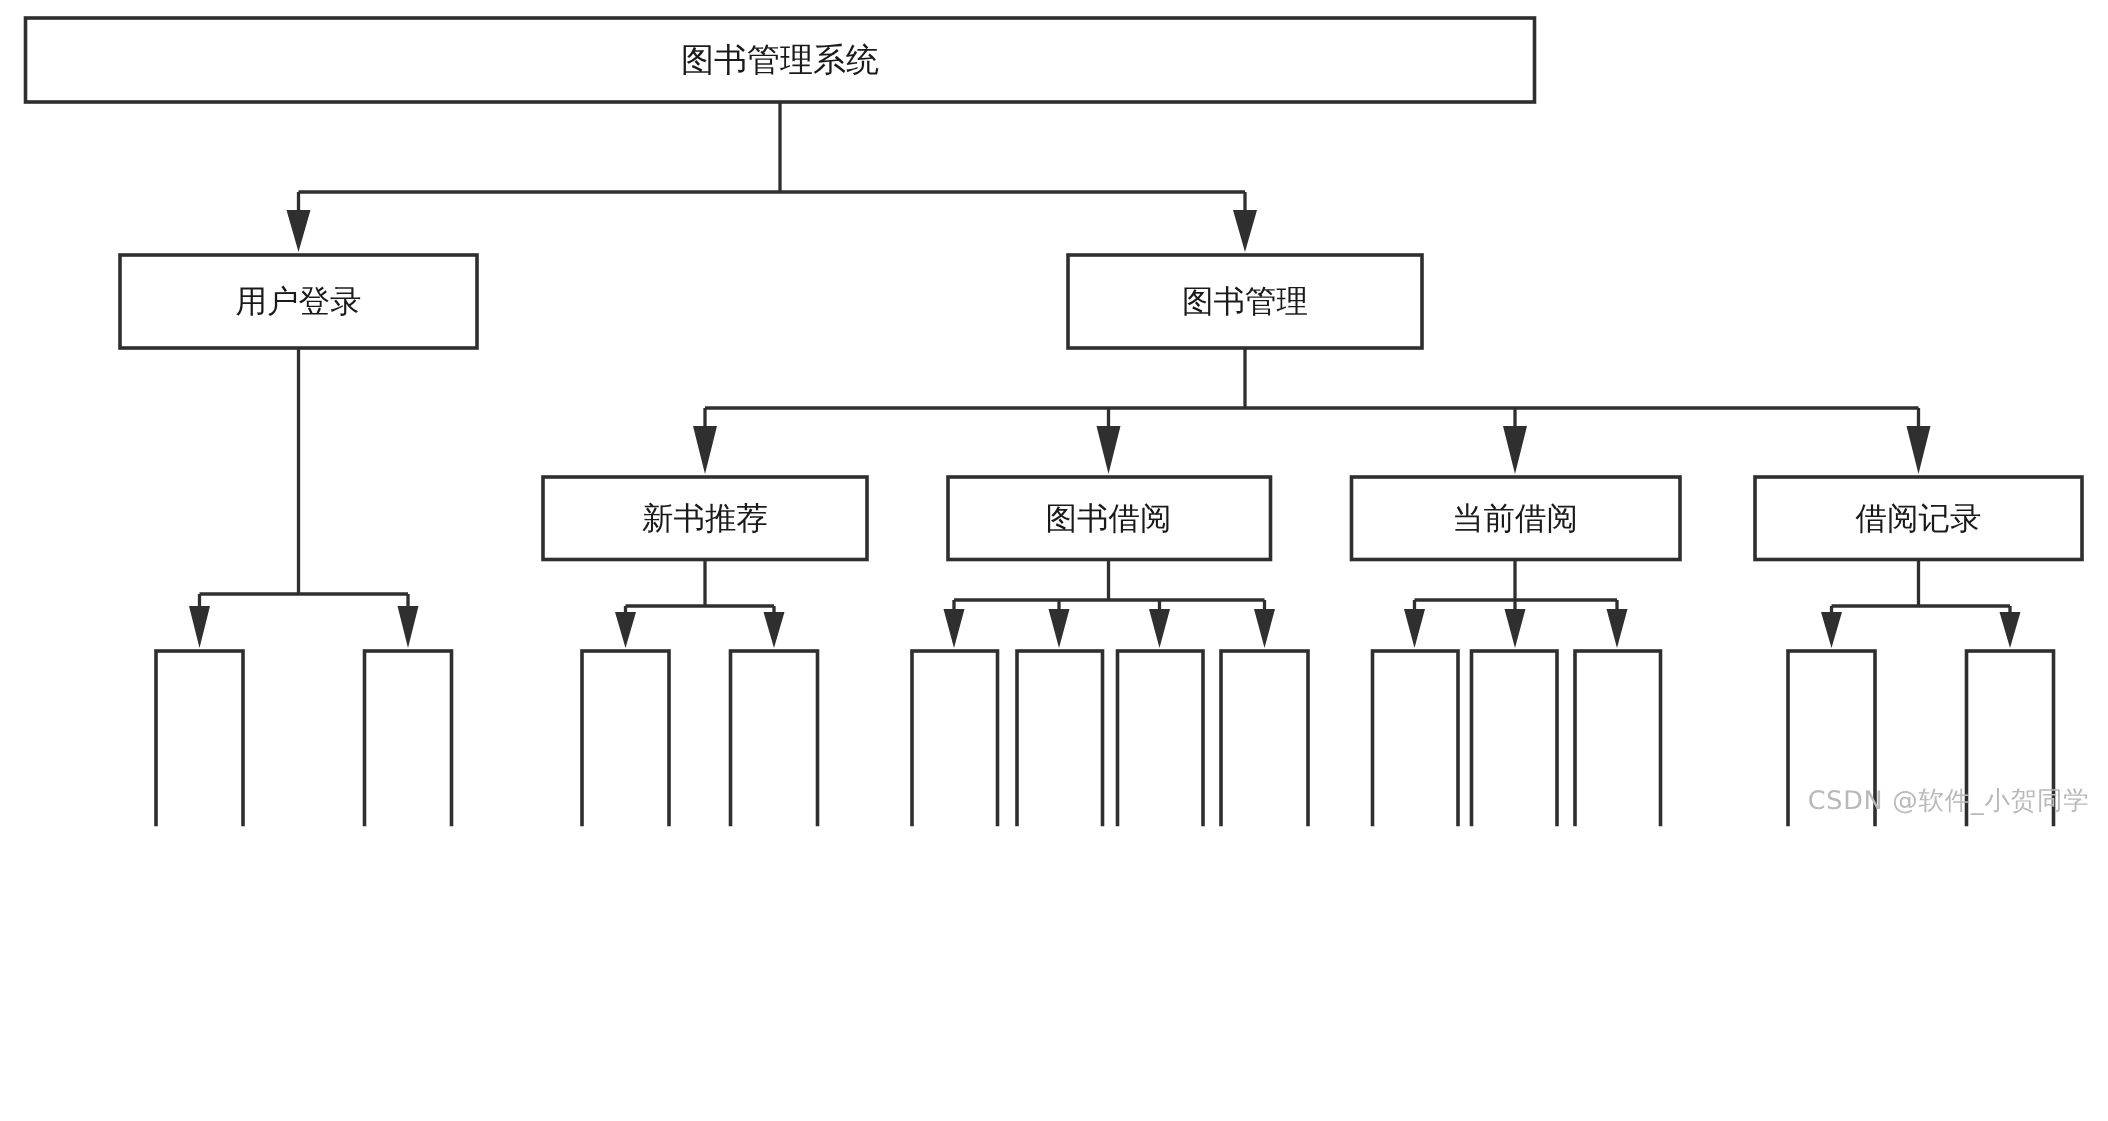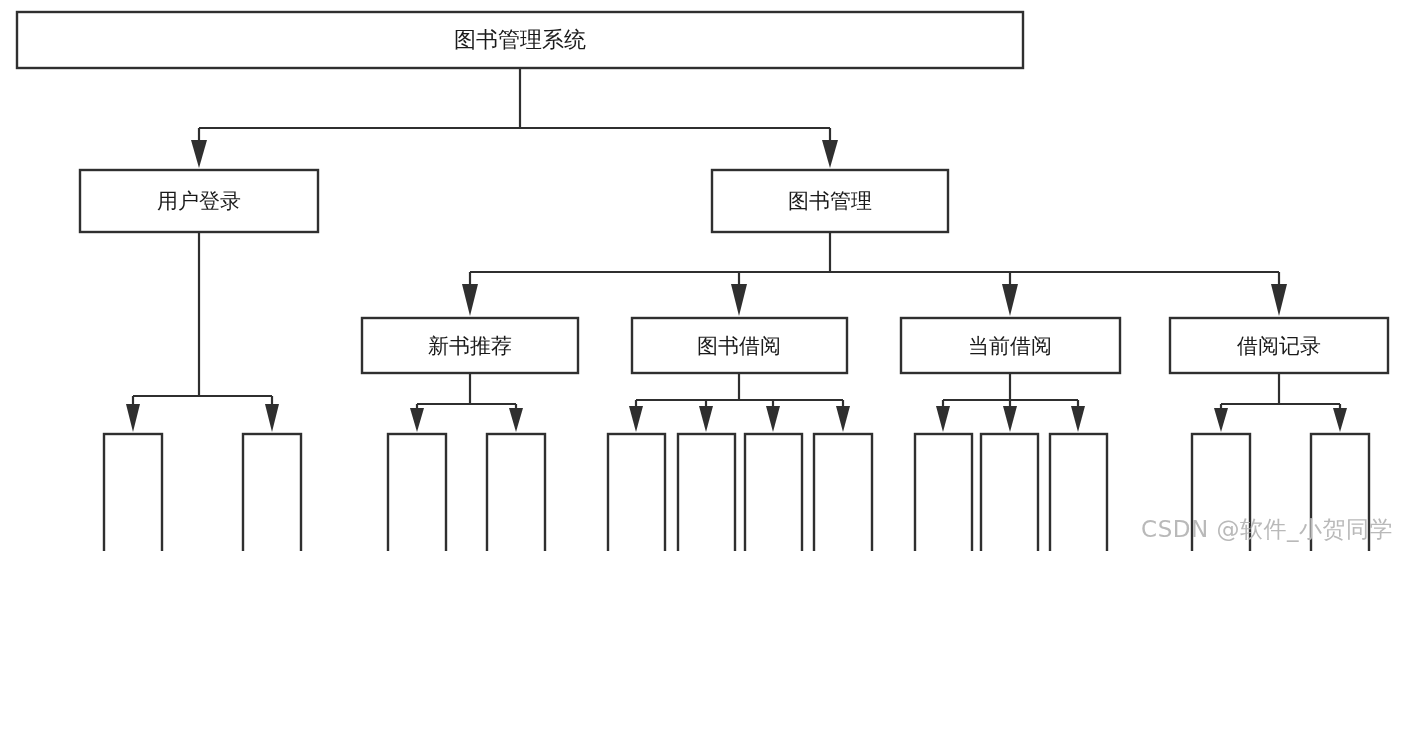--- a/index.html
+++ b/index.html
@@ -64,21 +64,21 @@
     color: #1a1a1a;
     white-space: nowrap;
     text-align: center;
     pointer-events: none;
   }
   #watermark {
     position: absolute;
     right: 12px;
     bottom: 6px;
     font-family: "DejaVu Sans", "Liberation Sans", sans-serif;
-    font-size: 23px;
+    font-size: 17px;
     color: #b9b9b9;
     letter-spacing: 0.5px;
     white-space: nowrap;
   }
 </style>
 </head>
 <body>
 
 <div id="page">
 

